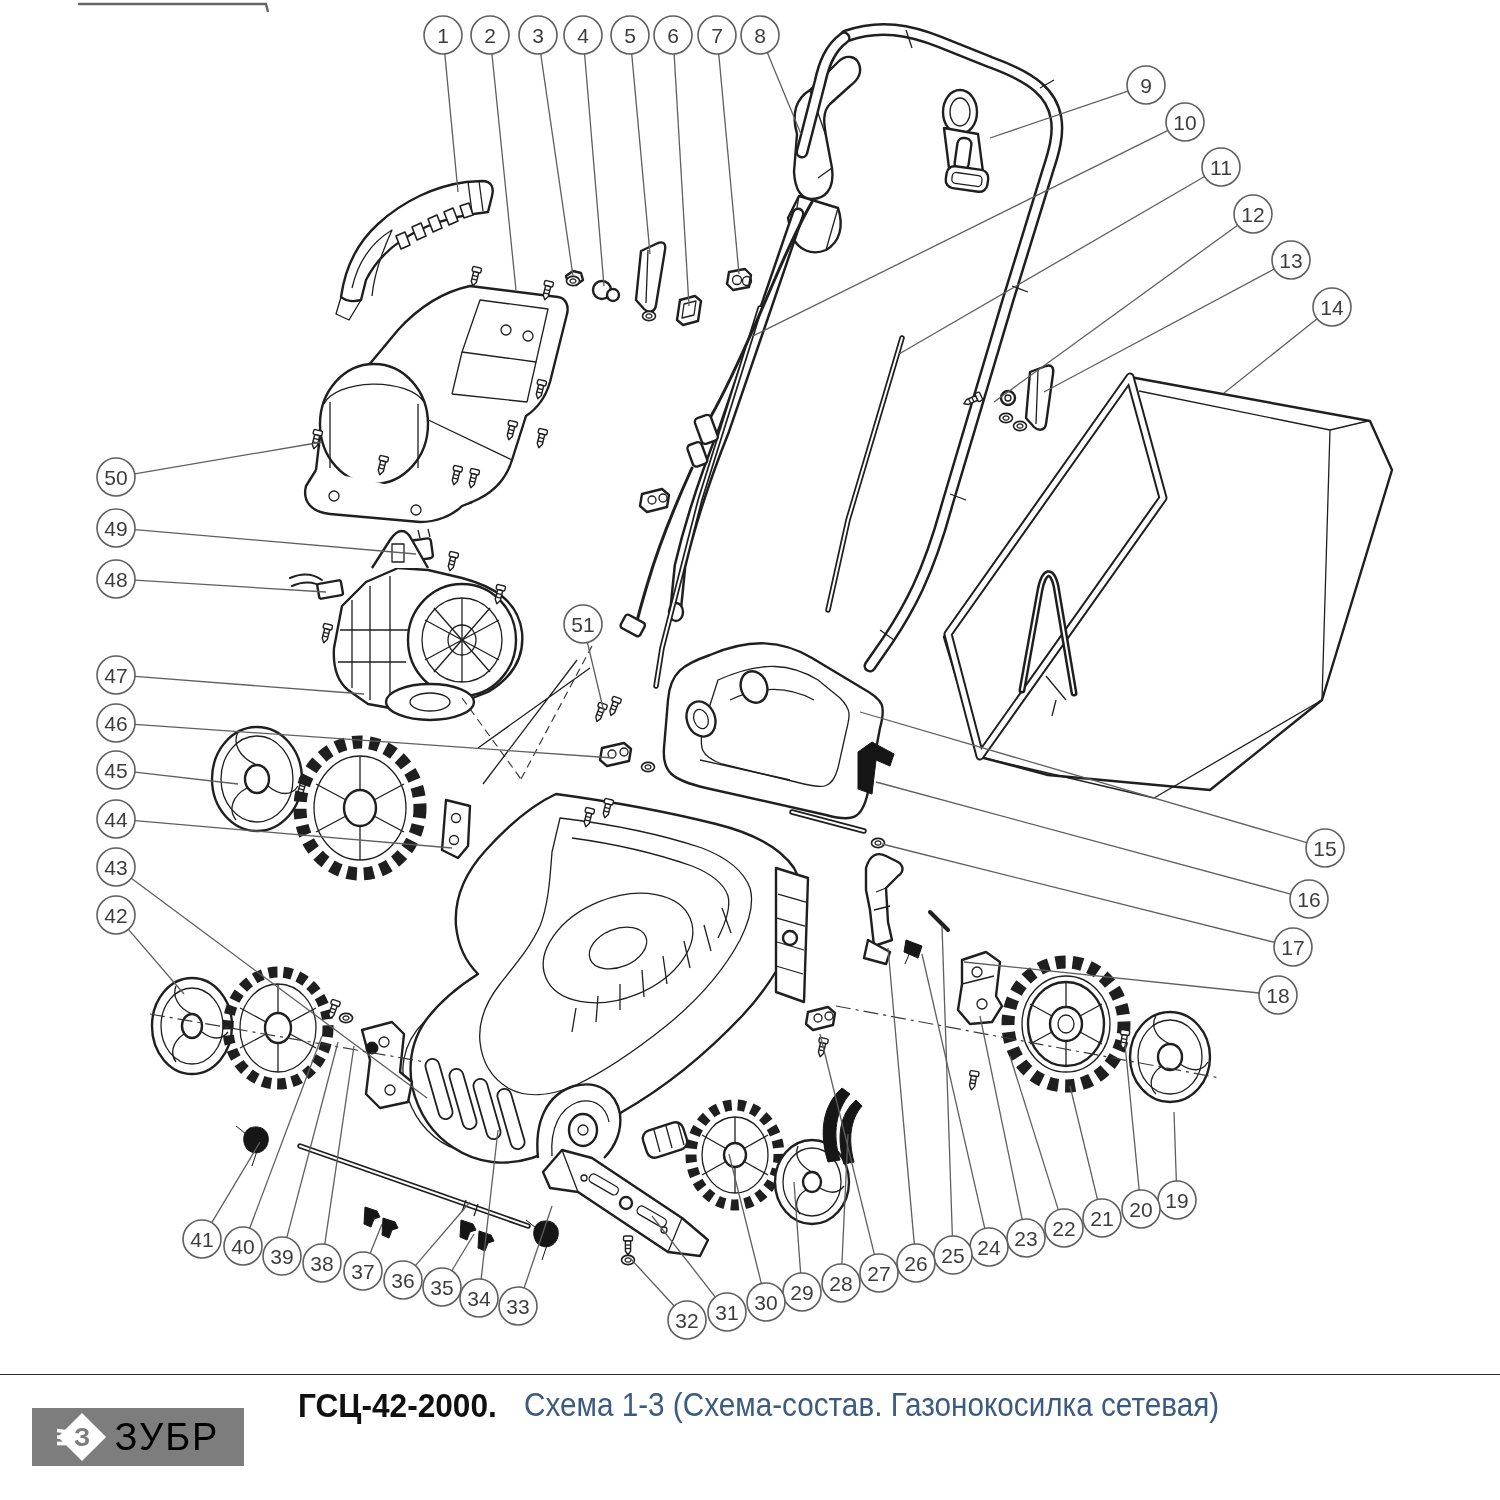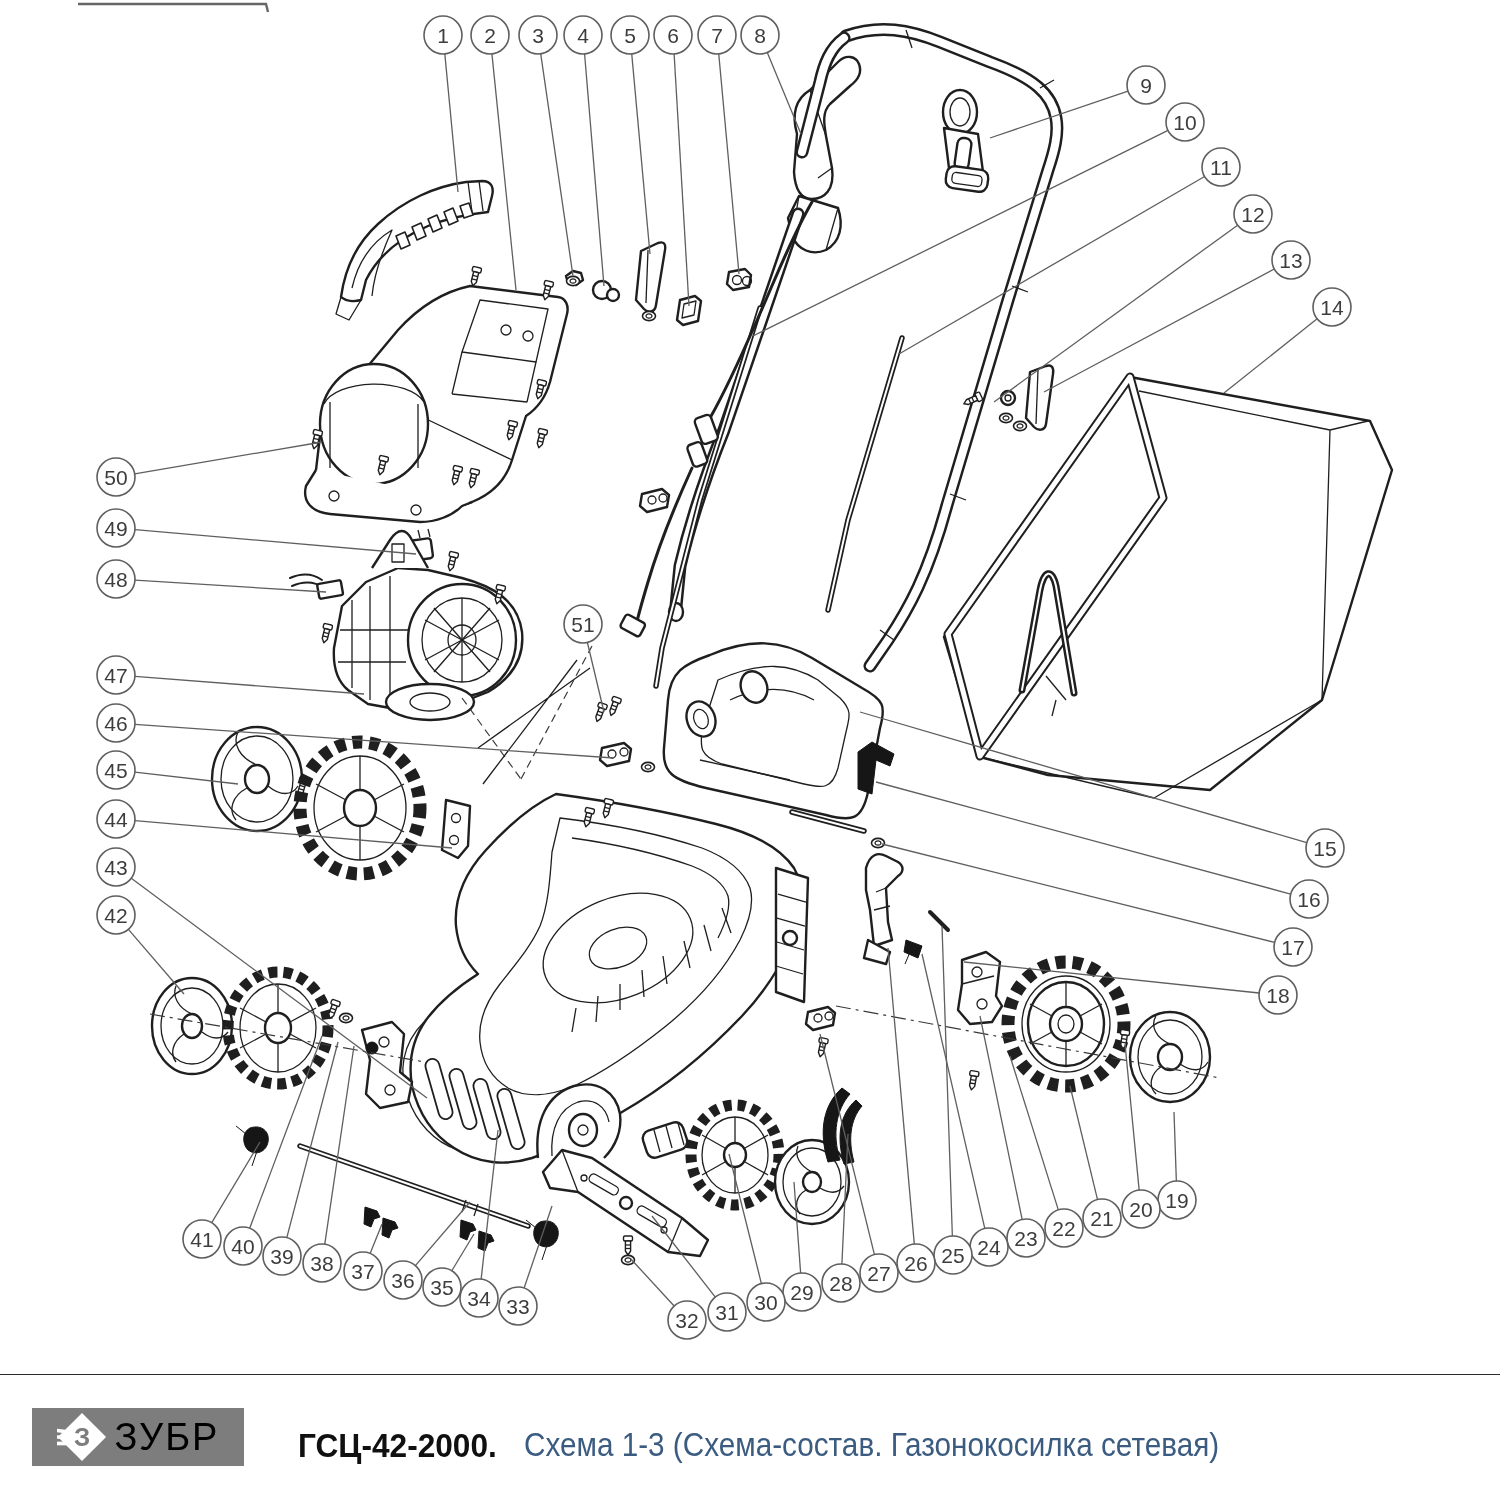--- a/index.html
+++ b/index.html
@@ -15,21 +15,21 @@
   .rod{fill:none;stroke:#1f1f1f;stroke-width:5.5;stroke-linecap:round;}
   .rodin{fill:none;stroke:#ffffff;stroke-width:2;stroke-linecap:round;}
   .dash{fill:none;stroke:#3a3a3a;stroke-width:1.2;stroke-dasharray:15 5 3 5;}
   .dash2{fill:none;stroke:#3a3a3a;stroke-width:1.2;stroke-dasharray:8 5;}
   .tread{fill:none;stroke:#1f1f1f;}
   svg text.callout-num{font-family:"Liberation Sans",sans-serif;font-size:21px;fill:#3d3d3d;}
   
   #footer-rule{position:absolute;left:0;top:1374px;width:1500px;height:1px;background:#2b2b2b;}
   #logo-box{position:absolute;left:32px;top:1408px;width:212px;height:58px;background:#7d7d7d;display:flex;align-items:center;justify-content:center;gap:8px;}
   #logo-text{color:#000000;font-weight:normal;font-size:38px;letter-spacing:2px;transform:scaleY(1.02);}
-  #title-line{position:absolute;left:298px;top:1416px;height:58px;display:flex;align-items:center;gap:12px;white-space:nowrap;}
+  #title-line{position:absolute;left:298px;top:1376px;height:58px;display:flex;align-items:center;gap:12px;white-space:nowrap;}
   #model-name{font-weight:bold;font-size:34px;color:#101010;transform:scaleX(.93);transform-origin:left center;}
   #subtitle{font-size:33px;color:#3b5c80;transform:scaleX(.9);transform-origin:left center;}
 </style>
 </head>
 <body>
 
 <div id="stage">
 
 <svg id="art" width="1500" height="1500" viewBox="0 0 1500 1500" xmlns="http://www.w3.org/2000/svg">
   <defs>

